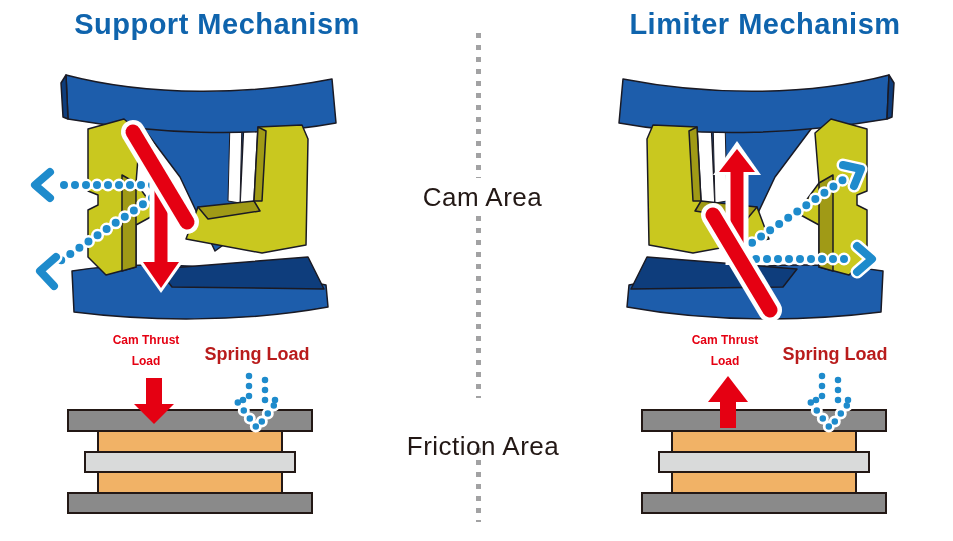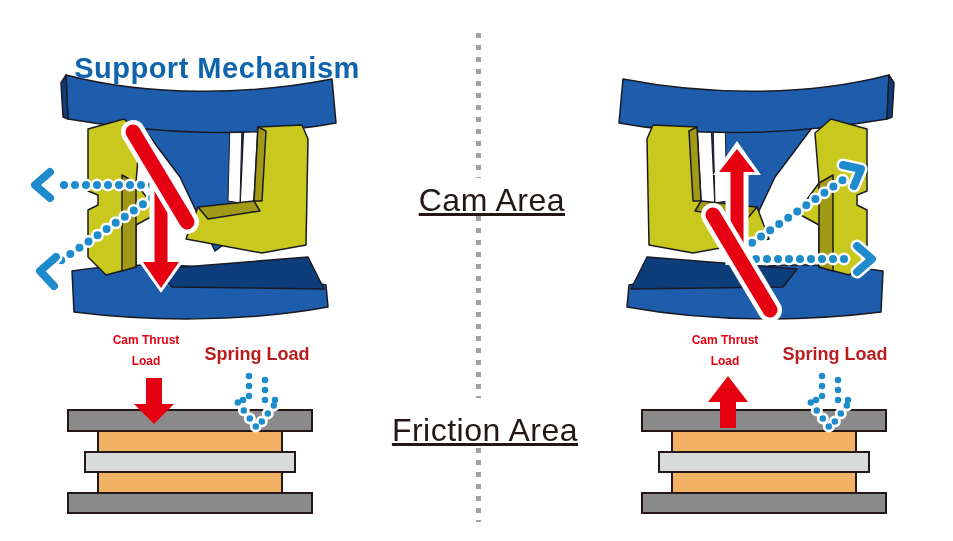--- a/index.html
+++ b/index.html
@@ -1,41 +1,42 @@
 <!DOCTYPE html>
 <html><head>
 <meta charset="utf-8">
 <style>
   html,body{margin:0;padding:0;background:#ffffff;}
   body{width:953px;height:541px;overflow:hidden;font-family:"Liberation Sans",sans-serif;}
   .stage{position:relative;width:953px;height:541px;background:#fff;}
   .title{position:absolute;top:8px;font-size:29px;font-weight:700;color:#0f64ad;text-align:center;letter-spacing:.5px;}
-  .title.left{left:57px;width:320px;margin-top:44px;}
+  .title.left{left:57px;width:320px;}
   .title.right{left:605px;width:320px;}
-  .area-label{position:absolute;font-size:32px;color:#231815;text-align:right;letter-spacing:.5px;text-decoration:underline;}
+  .area-label{position:absolute;font-size:26px;color:#231815;text-align:center;letter-spacing:.5px;}
   .divider-seg{position:absolute;left:476px;width:5px;
     background:repeating-linear-gradient(to bottom,#a2a2a3 0 5px,transparent 5px 12px);}
   .load-label{position:absolute;width:130px;text-align:center;font-size:12px;font-weight:700;line-height:21px;}
   .load-label.red{color:#e50012;}
   .load-label.blue{color:#b91c1c;font-size:18px;}
   svg{position:absolute;overflow:visible;}
 </style>
 </head>
 <body>
 
 <div class="stage">
 
   <div class="title left">Support Mechanism</div>
+  <div class="title right">Limiter Mechanism</div>
 
   <div class="divider-seg" style="top:33px;height:145px;"></div>
   <div class="divider-seg" style="top:216px;height:182px;"></div>
   <div class="divider-seg" style="top:448px;height:74px;"></div>
 
   <div class="area-label" style="left:400px;top:182px;width:165px;">Cam Area</div>
-  <div class="area-label" style="left:388px;top:412px;width:190px;">Friction Area</div>
+  <div class="area-label" style="left:388px;top:431px;width:190px;">Friction Area</div>
 
   <svg style="left:10px;top:55px;" width="360" height="270" viewBox="0 0 360 270">
     <g stroke="#1a1a24" stroke-width="1.5" stroke-linejoin="round">
 
       <g>
         <path d="M62,216 C130,205 210,208 316,230 L318,252 C230,268 135,266 64,257 Z" fill="#1d5dab"></path>
         <path d="M148,214 L298,202 L314,234 L162,232 Z" fill="#0e3d7c"></path>
       </g>
 
       <g>

